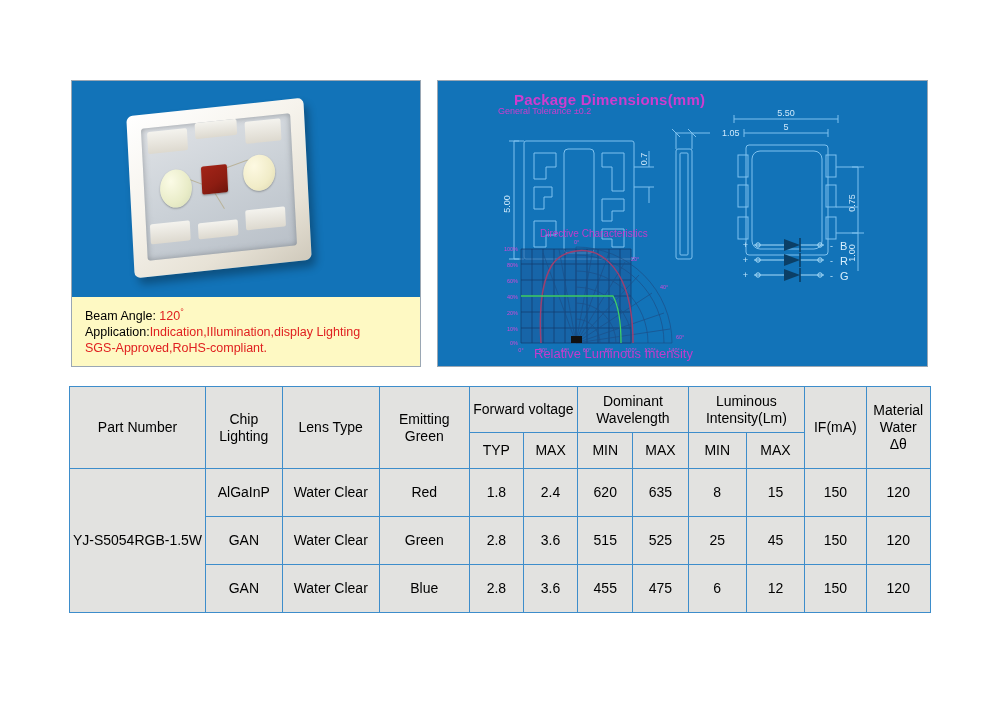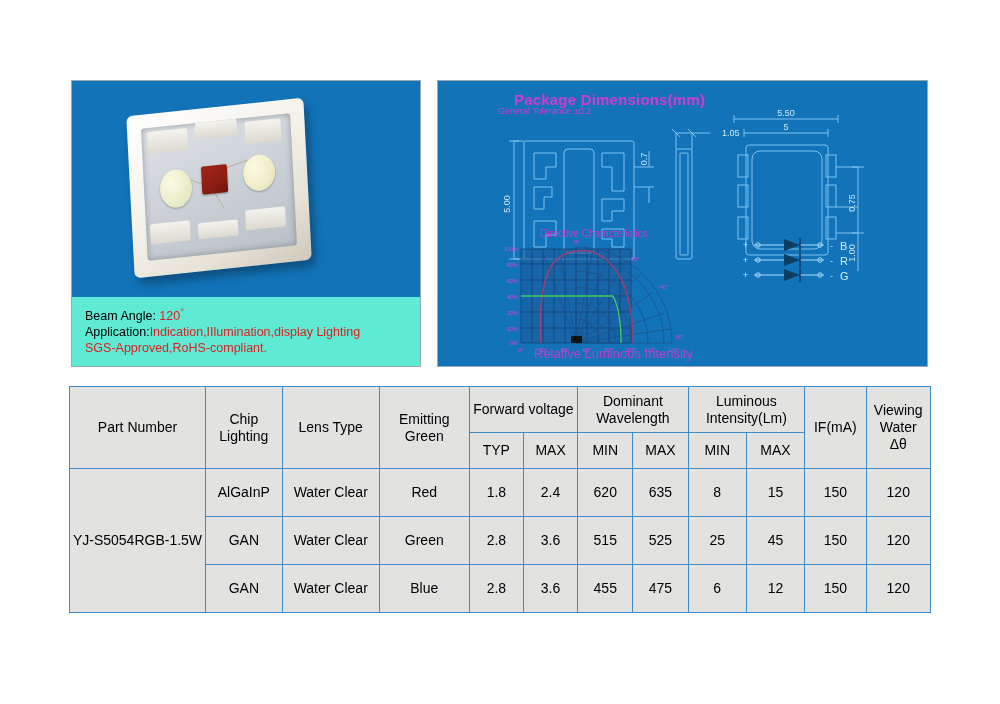--- a/index.html
+++ b/index.html
@@ -97,21 +97,21 @@
   }
   .wire.w1 { left: 40px; top: 52px; width: 26px; transform: rotate(26deg); }
   .wire.w2 { left: 80px; top: 48px; width: 26px; transform: rotate(-14deg); }
   .wire.w3 { left: 70px; top: 70px; width: 20px; transform: rotate(62deg); }
 
   
   .caption {
     position: absolute;
     left: 0; right: 0; bottom: 0;
     height: 69px;
-    background: #5eead4;
+    background: #fef9c3;
     padding: 7px 0 0 13px;
     font-size: 12.5px;
     line-height: 16px;
     color: #000000;
     margin-top: 36px;
   }
   .caption .red { color: #e02020; }
   .caption .deg { font-size: 9px; vertical-align: super; }
 
   
@@ -446,21 +446,21 @@
         <th colspan="2">
           <div>Dominant</div>
           <div>Wavelength</div>
         </th>
         <th colspan="2">
           <div>Luminous</div>
           <div>Intensity(Lm)</div>
         </th>
         <th rowspan="2">IF(mA)</th>
         <th rowspan="2">
-          <div>Viewing</div>
+          <div>Material</div>
           <div>Water</div>
           <div class="big-sym">Δθ</div>
         </th>
       </tr>
       <tr class="sub">
         <th>TYP</th>
         <th>MAX</th>
         <th>MIN</th>
         <th>MAX</th>
         <th>MIN</th>

